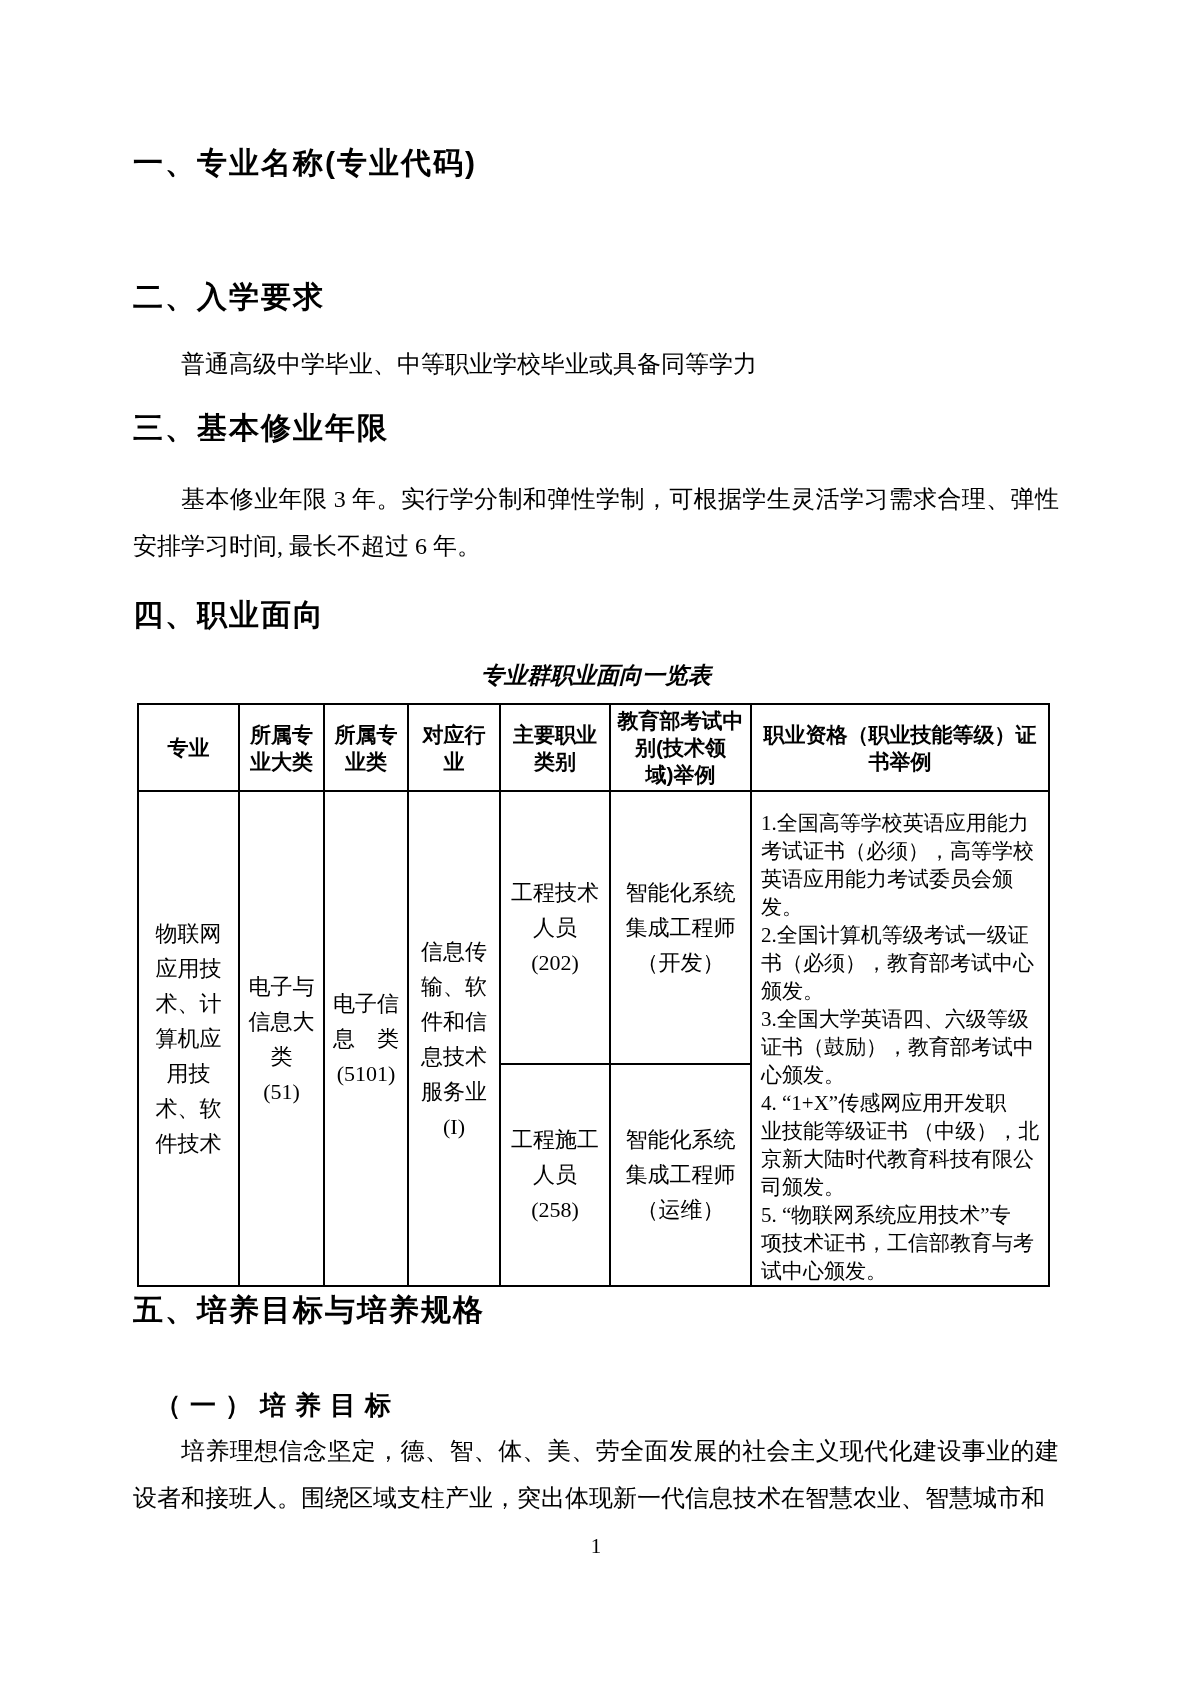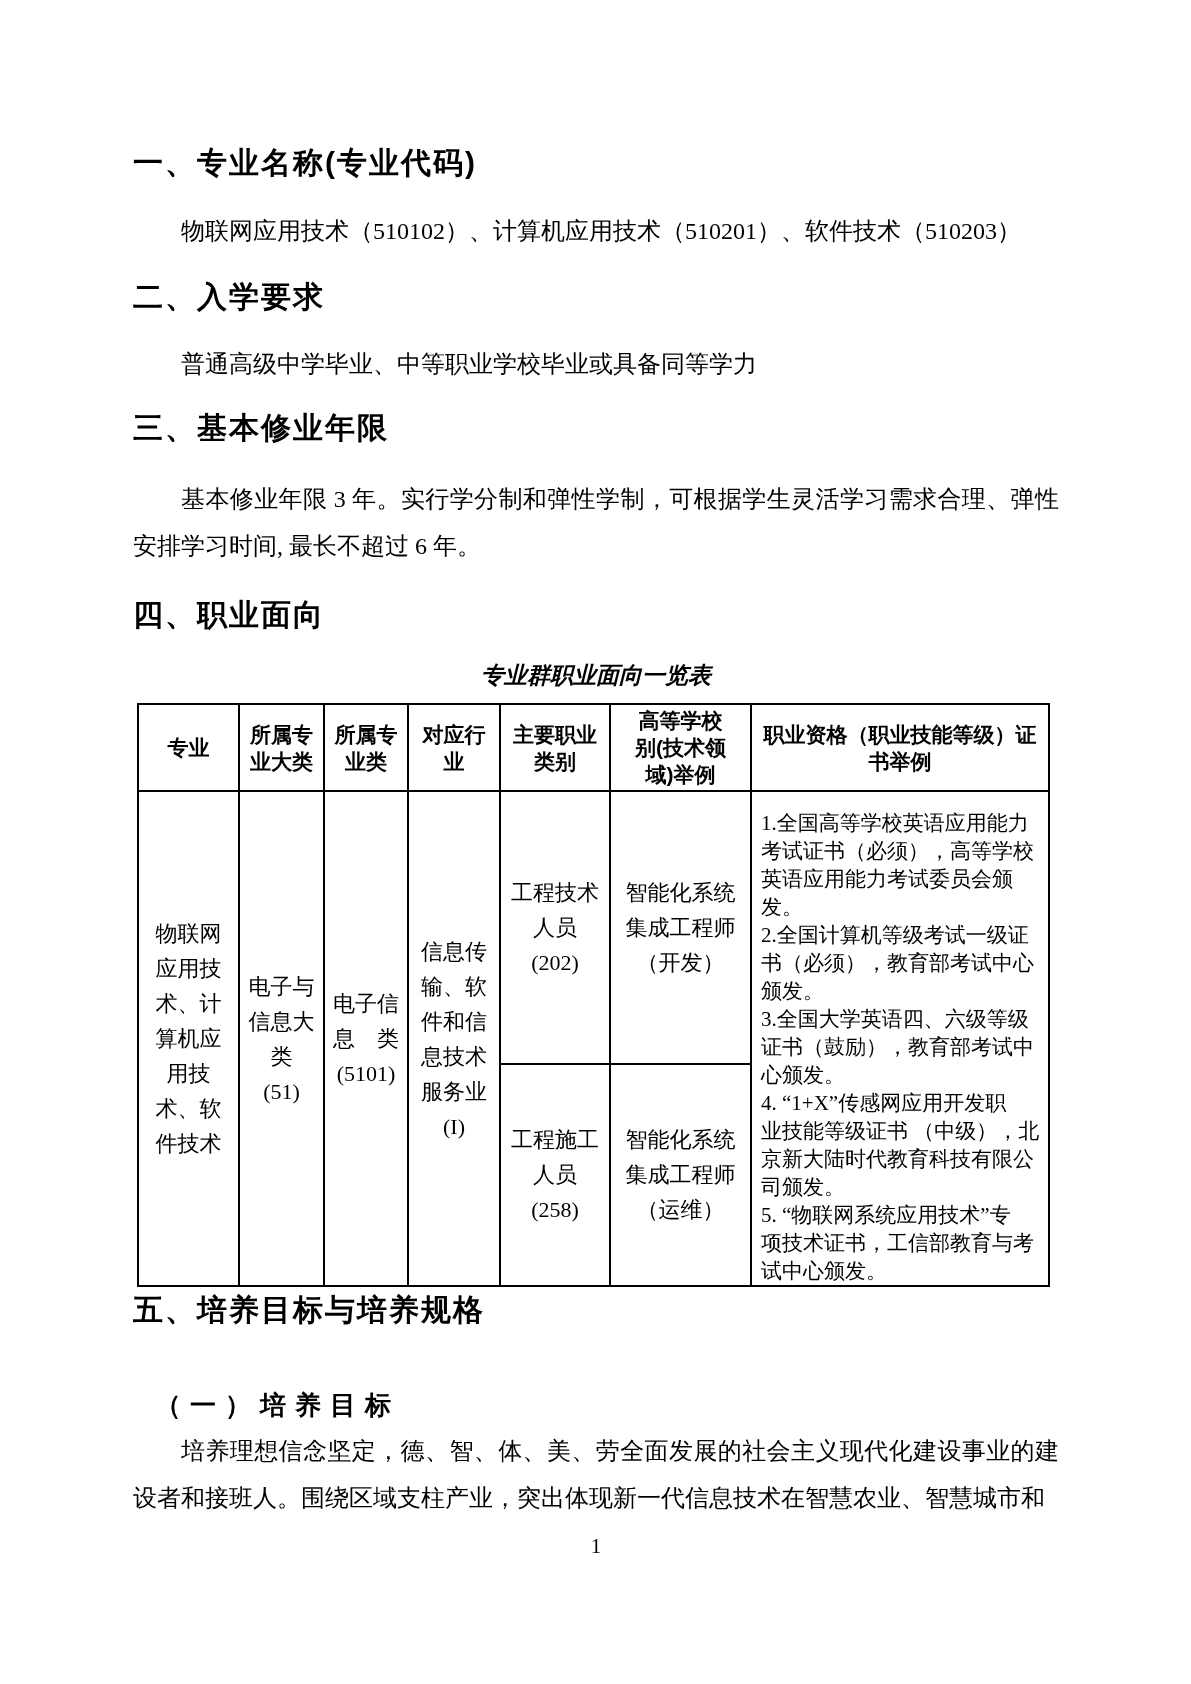--- a/index.html
+++ b/index.html
@@ -78,21 +78,20 @@
     font-size:21px;line-height:26px;
   }
 </style>
 </head>
 <body>
 
 <div class="page">
 
   <div class="h-main" style="top:145px;">一、专业名称(专业代码)</div>
 
-  <div class="para" style="top:208px;">物联网应用技术（510102）、计算机应用技术（510201）、软件技术（510203）</div>
 
   <div class="h-main" style="top:265px;margin-top:14px;">二、入学要求</div>
 
   <div class="para" style="top:341px;">普通高级中学毕业、中等职业学校毕业或具备同等学力</div>
 
   <div class="h-main" style="top:410px;">三、基本修业年限</div>
 
   <div class="para" style="top:476px;">基本修业年限 3 年。实行学分制和弹性学制，可根据学生灵活学习需求合理、弹性安排学习时间, 最长不超过 6 年。</div>
 
   <div class="h-main" style="top:597px;">四、职业面向</div>
@@ -113,21 +112,21 @@
       <tr class="hdr">
         <th>专业</th>
         <th>所属专
 业大类</th>
         <th>所属专
 业类</th>
         <th>对应行
 业</th>
         <th>主要职业
 类别</th>
-        <th>高等学校
+        <th>教育部考试中
 别(技术领
 域)举例</th>
         <th>职业资格（职业技能等级）证
 书举例</th>
       </tr>
     </thead>
     <tbody>
       <tr class="r1">
         <td rowspan="2">物联网
 应用技

